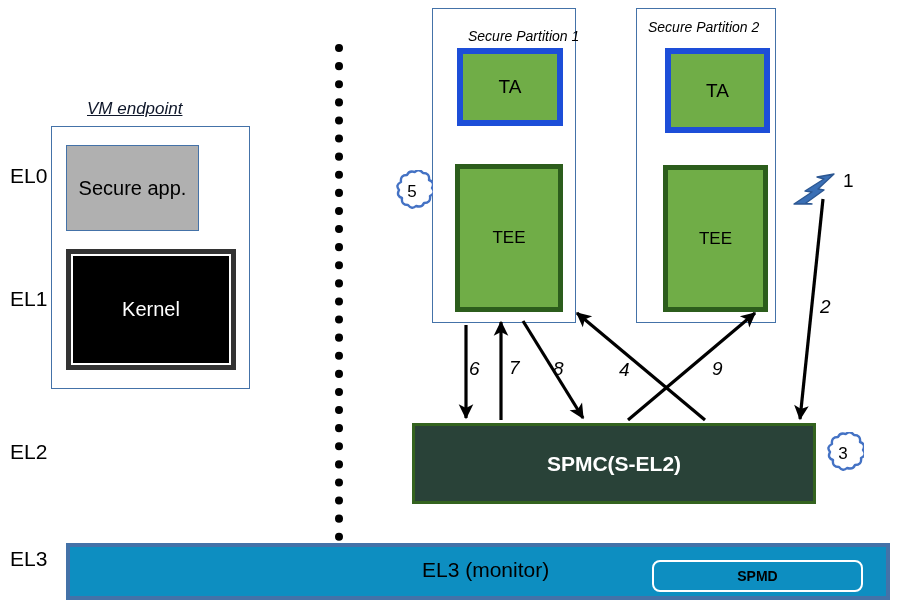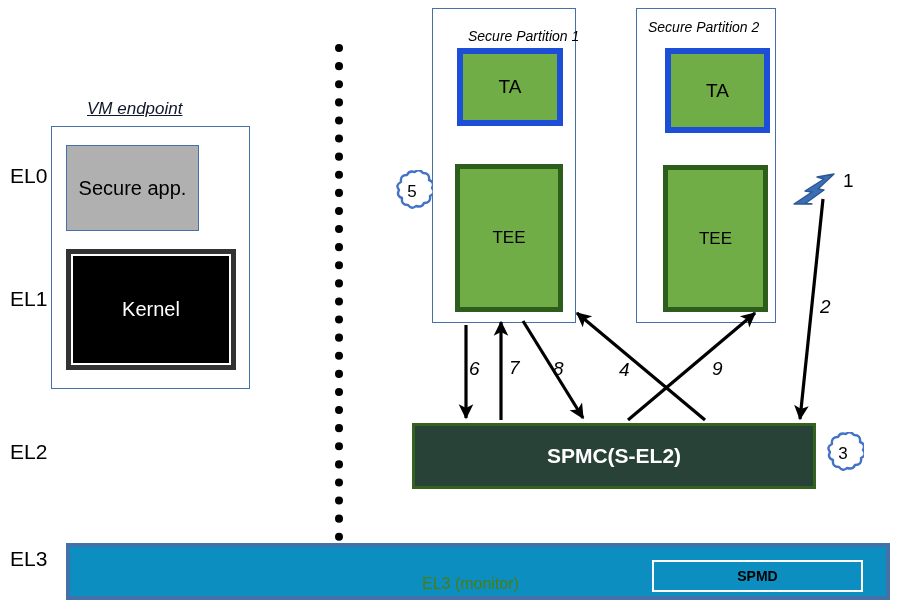--- a/index.html
+++ b/index.html
@@ -114,24 +114,23 @@
     color: #ffffff;
   }
 
   
   .el3-bar {
     background: #0d8ec1;
     border: 4px solid #4472a8;
     box-sizing: border-box;
   }
   .el3-text {
-    font-size: 16px;
-    color: #4d7c0f;
-    white-space: nowrap;
-    margin-top: 17px;
+    font-size: 21px;
+    color: #000000;
+    white-space: nowrap;
   }
   .spmd-box {
     border: 2px solid #ffffff;
     box-sizing: border-box;
     display: flex;
     align-items: center;
     justify-content: center;
     font-size: 14px;
     font-weight: bold;
     color: #000000;
@@ -197,25 +196,25 @@
   <div class="abs sp-box" style="left:432px; top:8px; width:144px; height:315px;"></div>
   <div class="abs sp-title" style="left:444px; top:28px;margin-left:24px;">Secure Partition 1</div>
   <div class="abs ta-box" style="left:457px; top:48px; width:106px; height:78px;">TA</div>
   <div class="abs tee-box" style="left:455px; top:164px; width:108px; height:148px;">TEE</div>
 
   <div class="abs sp-box" style="left:636px; top:8px; width:140px; height:315px;"></div>
   <div class="abs sp-title" style="left:648px; top:19px;">Secure Partition 2</div>
   <div class="abs ta-box" style="left:665px; top:48px; width:105px; height:85px;">TA</div>
   <div class="abs tee-box" style="left:663px; top:165px; width:105px; height:147px;">TEE</div>
 
-  <div class="abs spmc-box" style="left:412px; top:423px; width:404px; height:66px;">SPMC(S-EL2)</div>
+  <div class="abs spmc-box" style="left:412px; top:423px; width:404px; height:81px;">SPMC(S-EL2)</div>
 
   <div class="abs el3-bar" style="left:66px; top:543px; width:824px; height:57px;"></div>
   <div class="abs el3-text" style="left:422px; top:558px;">EL3 (monitor)</div>
-  <div class="abs spmd-box" style="left:652px; top:560px; width:211px; height:32px;">SPMD</div>
+  <div class="abs spmd-box" style="left:652px; top:560px; width:211px; height:32px;border-radius:8px;">SPMD</div>
 
   <div class="abs arrow-num" style="left:469px; top:358px;">6</div>
   <div class="abs arrow-num" style="left:509px; top:357px;">7</div>
   <div class="abs arrow-num" style="left:553px; top:358px;">8</div>
   <div class="abs arrow-num" style="left:619px; top:359px;">4</div>
   <div class="abs arrow-num" style="left:712px; top:358px;">9</div>
   <div class="abs arrow-num" style="left:820px; top:296px;">2</div>
 
   <div class="abs plain-num" style="left:843px; top:170px;">1</div>
 

